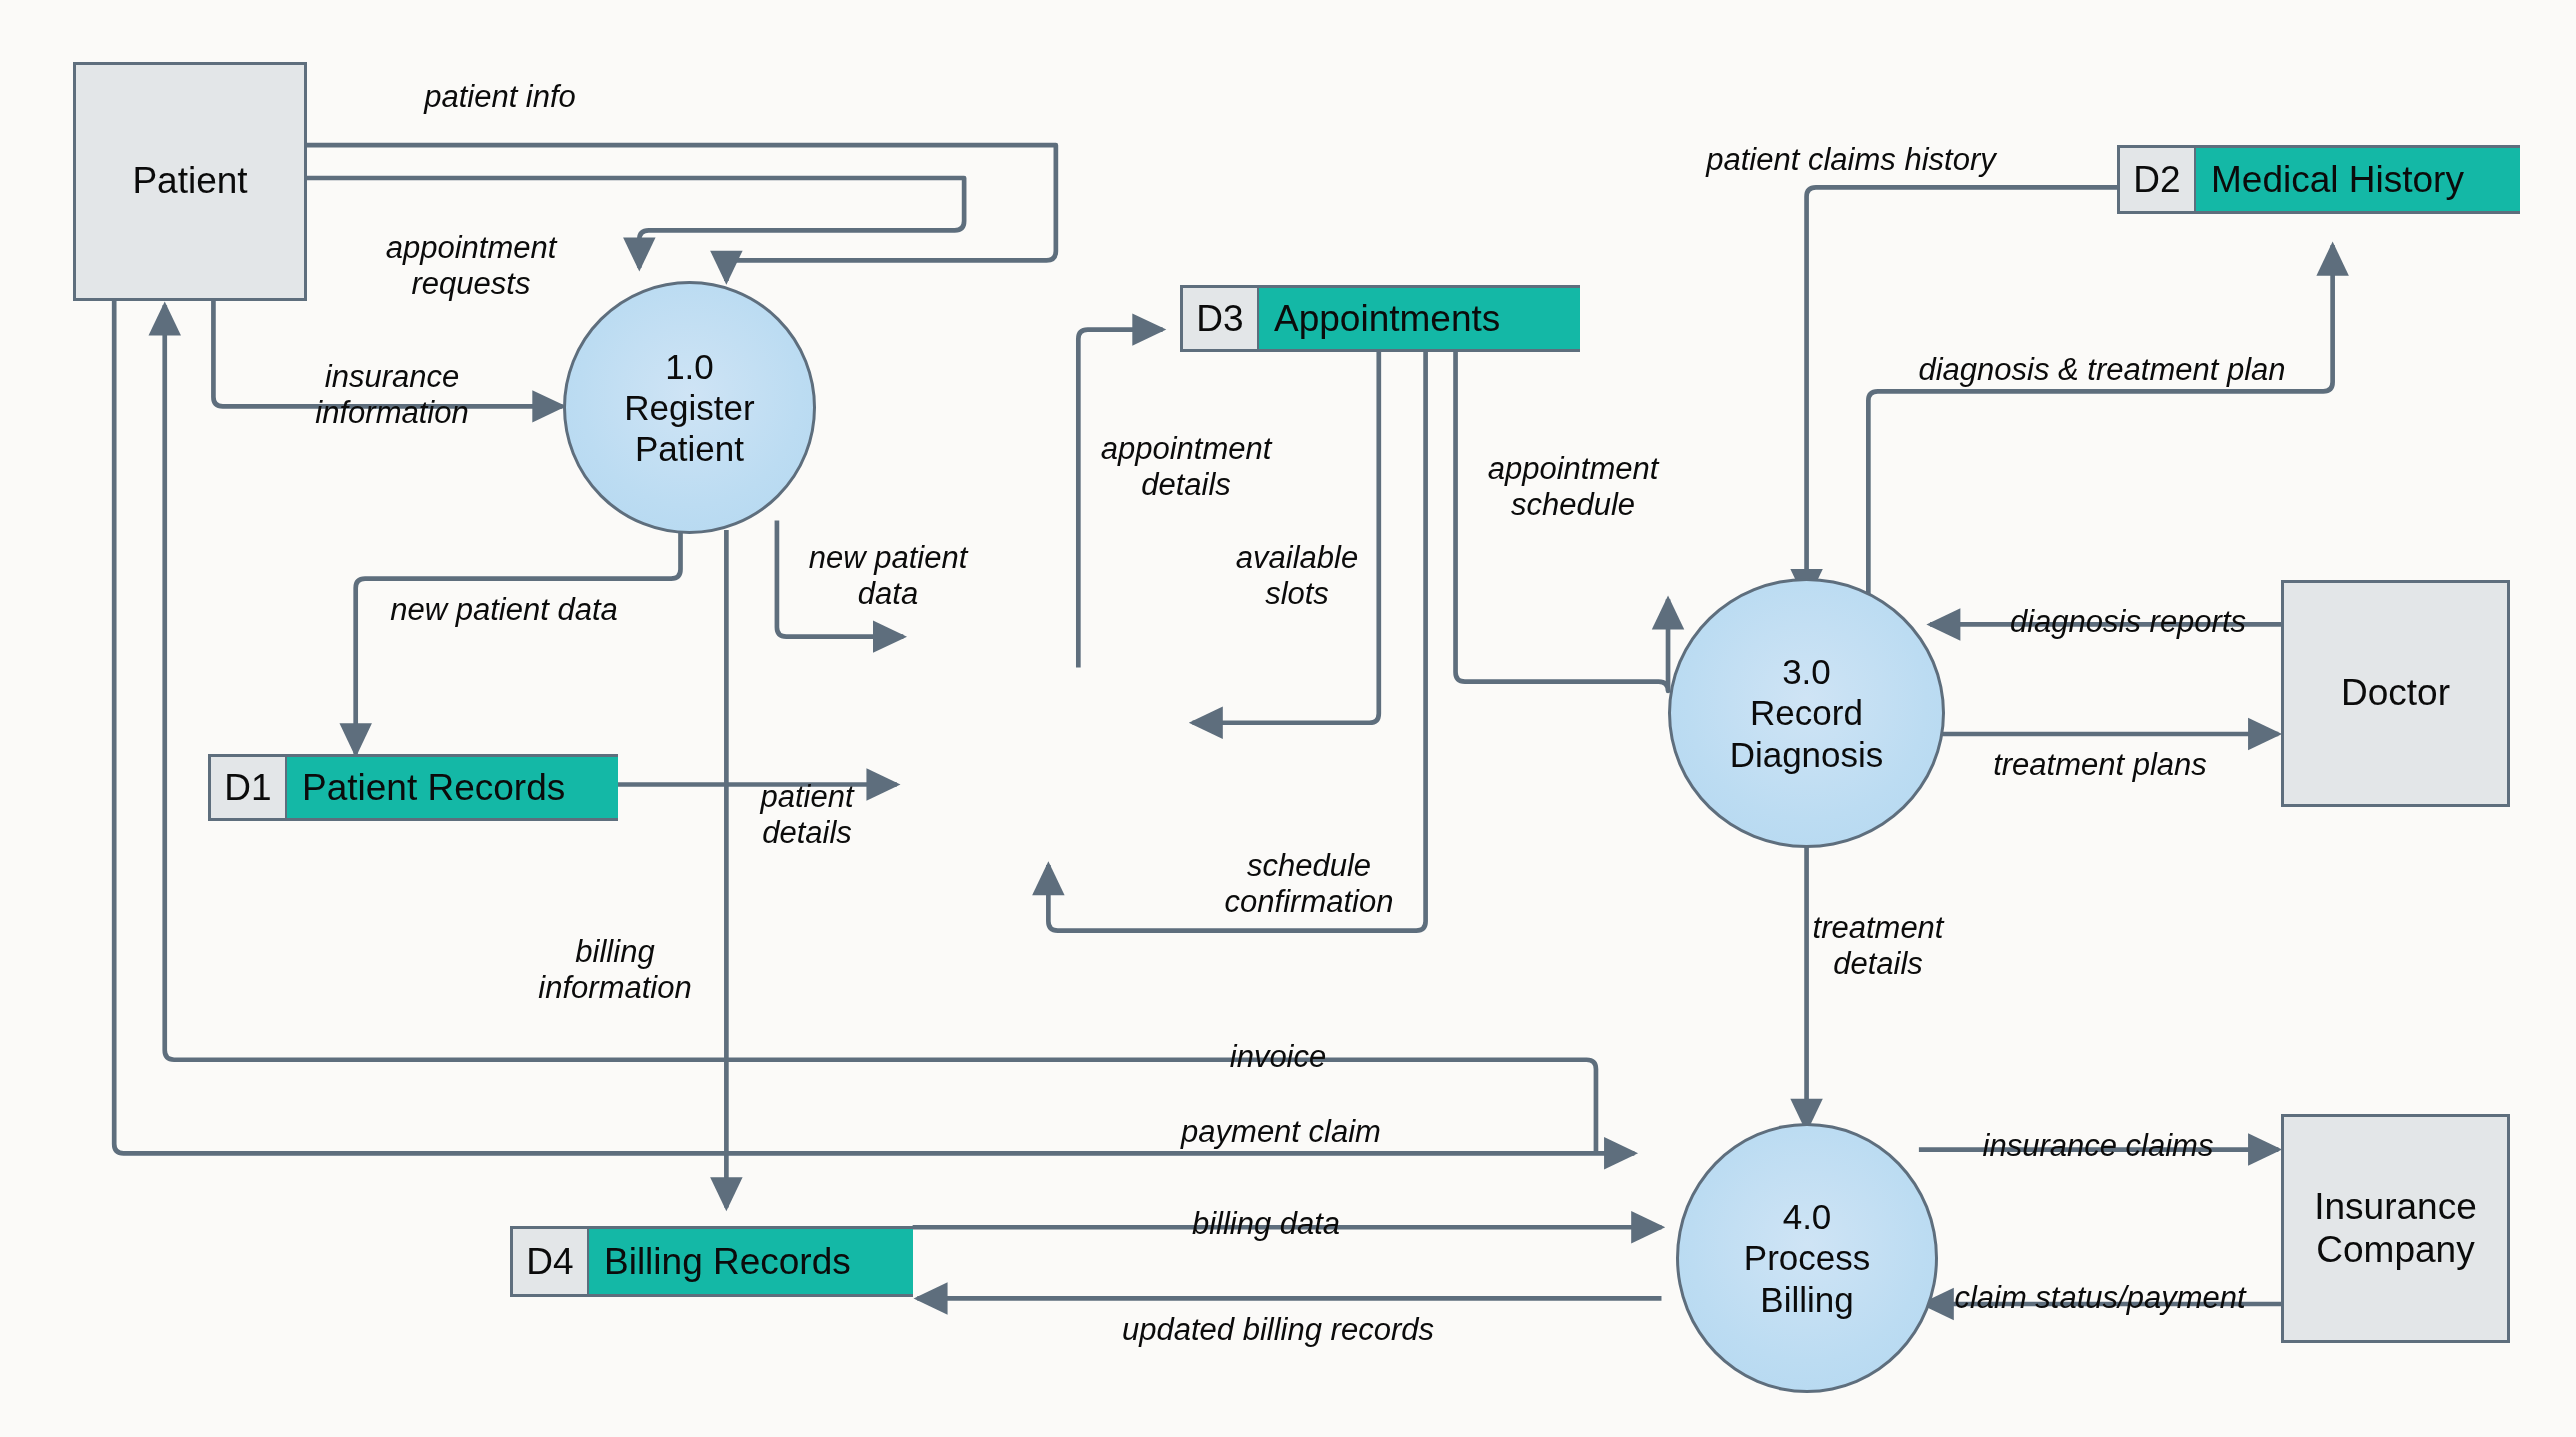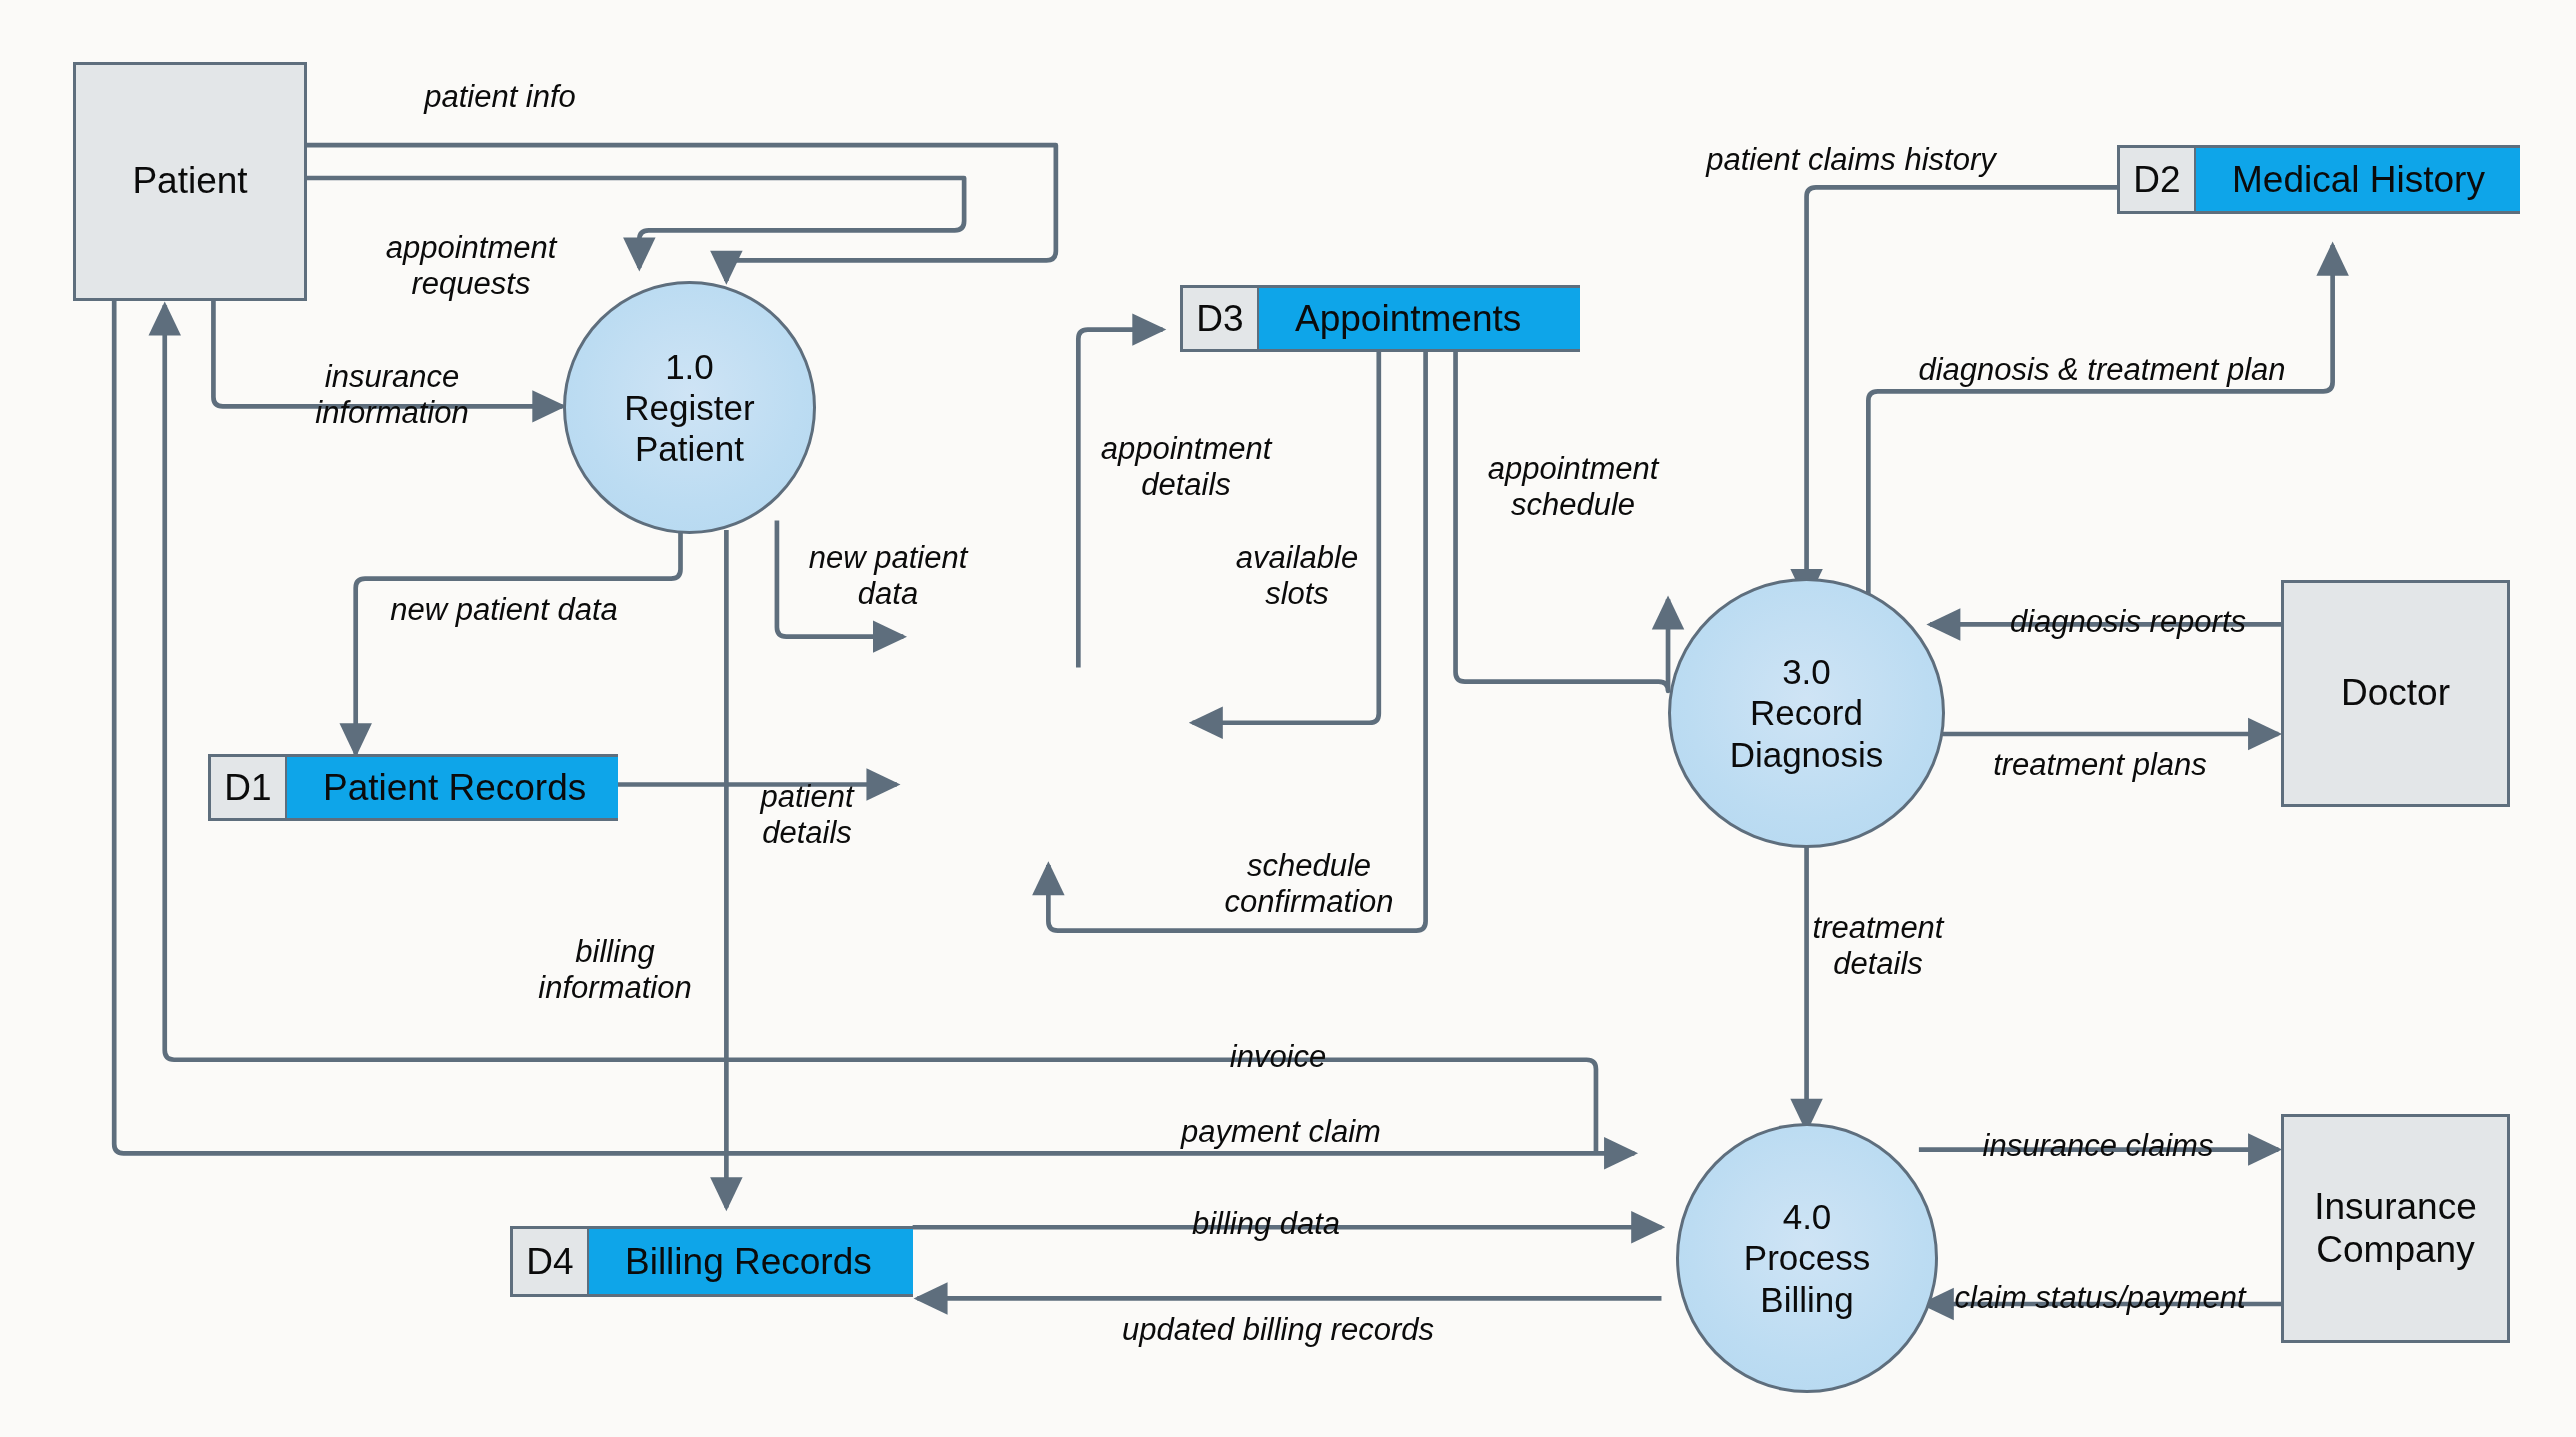--- a/index.html
+++ b/index.html
@@ -10,25 +10,25 @@
   .entity{position:absolute;background:#e3e6e8;border:3.7px solid #5e6e7d;
           display:flex;align-items:center;justify-content:center;text-align:center;
           color:#0b0b0b;font-size:37px;line-height:1.15;box-sizing:border-box;}
 
   .process{position:absolute;border-radius:50%;
            background:radial-gradient(circle at 50% 45%,#cfe4f5 0%,#bcdcf2 60%,#b3d7f0 100%);
            border:3.7px solid #5e6e7d;display:flex;align-items:center;justify-content:center;
            text-align:center;color:#0b0b0b;font-size:35px;line-height:1.18;box-sizing:border-box;}
 
   .store{position:absolute;display:flex;align-items:stretch;box-sizing:border-box;
-         border-top:3.7px solid #5e6e7d;border-bottom:3.7px solid #5e6e7d;background:#0ea5e9;}
+         border-top:3.7px solid #5e6e7d;border-bottom:3.7px solid #5e6e7d;background:#14b8a6;}
   .store .tag{width:79px;flex:0 0 79px;background:#e3e6e8;border-left:3.7px solid #5e6e7d;
               border-right:2.8px solid #5e6e7d;display:flex;align-items:center;justify-content:center;
               font-size:37px;color:#0b0b0b;box-sizing:border-box;}
-  .store .nm{flex:1;display:flex;align-items:center;padding-left:36px;font-size:37px;color:#0b0b0b;}
+  .store .nm{flex:1;display:flex;align-items:center;padding-left:15px;font-size:37px;color:#0b0b0b;}
 
   .lbl{position:absolute;color:#0b0b0b;font-size:31px;line-height:1.16;white-space:pre-line;}
   .lbl.c{text-align:center;transform:translateX(-50%);font-style:italic;}
 </style>
 </head>
 <body>
 
 <div id="stage">
 
   <svg id="wires" viewBox="0 0 2752 1536" xmlns="http://www.w3.org/2000/svg">

